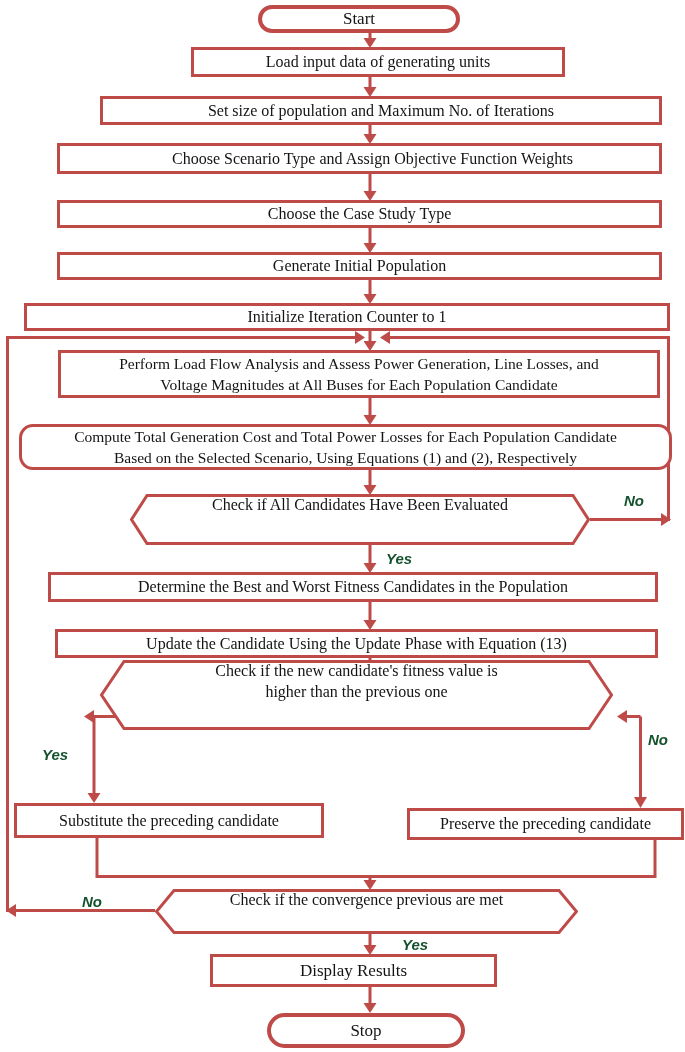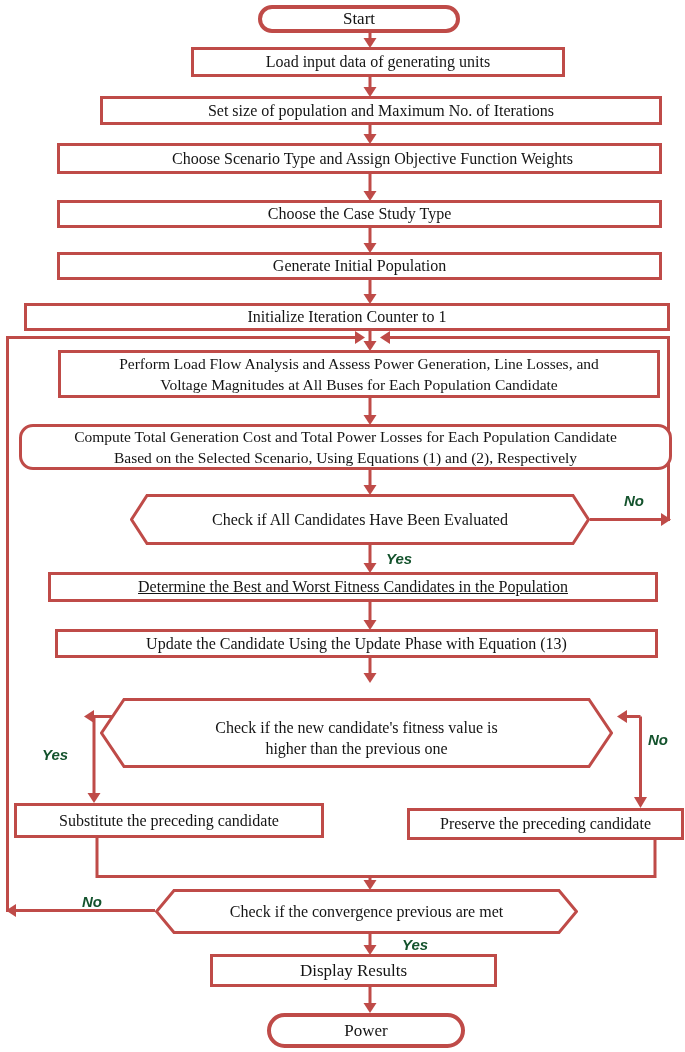--- a/index.html
+++ b/index.html
@@ -8,21 +8,21 @@
          font-family:"Liberation Serif",serif;color:var(--ink);}
   #wires{position:absolute;left:0;top:0;width:685px;height:1052px;}
   .box{position:absolute;box-sizing:border-box;border:3px solid var(--red);background:#fff;
        display:flex;align-items:center;justify-content:center;text-align:center;
        font-size:16px;line-height:1.25;padding:0 6px;}
   .box.small{font-size:15.5px;line-height:21px;}
   .oval{border-radius:22px;border-width:4px;font-size:17px;}
   .hex{position:absolute;}
   .hex svg{position:absolute;left:0;top:0;display:block;}
   .hex .txt{position:absolute;left:0;top:0;right:0;bottom:0;display:flex;flex-direction:column;
-            align-items:center;justify-content:center;text-align:center;font-size:16px;line-height:21px;}
+            align-items:center;text-align:center;font-size:16px;line-height:21px;}
   .elabel{position:absolute;font-family:"Liberation Sans",sans-serif;font-weight:bold;
           font-size:15px;color:#14532d;font-style:italic;}
   path{stroke:var(--red);stroke-width:3;fill:none;}
   polygon.head{fill:var(--red);stroke:none;}
 </style>
 </head>
 <body>
 
 <div id="stage">
 
@@ -121,29 +121,29 @@
     <svg width="460" height="51" viewBox="0 0 460 51">
       <polygon points="17,1.5 443,1.5 458.5,25.5 443,49.5 17,49.5 1.5,25.5" fill="#fff" stroke="#bf4b48" stroke-width="3"></polygon>
     </svg>
     <div class="txt">
         <span>Check if All Candidates Have Been Evaluated</span>
       </div>
   </div>
   <div class="elabel" style="left:624px;top:492px;">No</div>
   <div class="elabel" style="left:386px;top:550px;">Yes</div>
 
-  <div class="box" style="left:48px;top:572px;width:610px;height:30px;text-decoration:underline;">
+  <div class="box" style="left:48px;top:572px;width:610px;height:30px;">
     <span>Determine the Best and Worst Fitness Candidates in the Population</span>
   </div>
 
   <div class="box" style="left:55px;top:629px;width:603px;height:29px;">
     <span>Update the Candidate Using the Update Phase with Equation (13)</span>
   </div>
 
-  <div class="hex" style="left:100px;top:698px;width:513px;height:80px;">
+  <div class="hex" style="left:100px;top:660px;width:513px;height:80px;">
     <svg width="513" height="70" viewBox="0 0 513 70">
       <polygon points="24,1.5 489,1.5 511.5,35 489,68.5 24,68.5 1.5,35" fill="#fff" stroke="#bf4b48" stroke-width="3"></polygon>
     </svg>
     <div class="txt">
       <span>Check if the new candidate's fitness value is</span>
       <span>higher than the previous one</span>
     </div>
   </div>
   <div class="elabel" style="left:42px;top:746px;">Yes</div>
   <div class="elabel" style="left:648px;top:731px;">No</div>
@@ -165,16 +165,16 @@
       </div>
   </div>
   <div class="elabel" style="left:82px;top:893px;">No</div>
   <div class="elabel" style="left:402px;top:936px;">Yes</div>
 
   <div class="box" style="left:210px;top:954px;width:287px;height:33px;font-size:17px;">
     <span>Display Results</span>
   </div>
 
   <div class="box oval" style="left:267px;top:1013px;width:198px;height:35px;">
-    <span>Power</span>
+    <span>Stop</span>
   </div>
 
 </div>
 
 </body></html>

